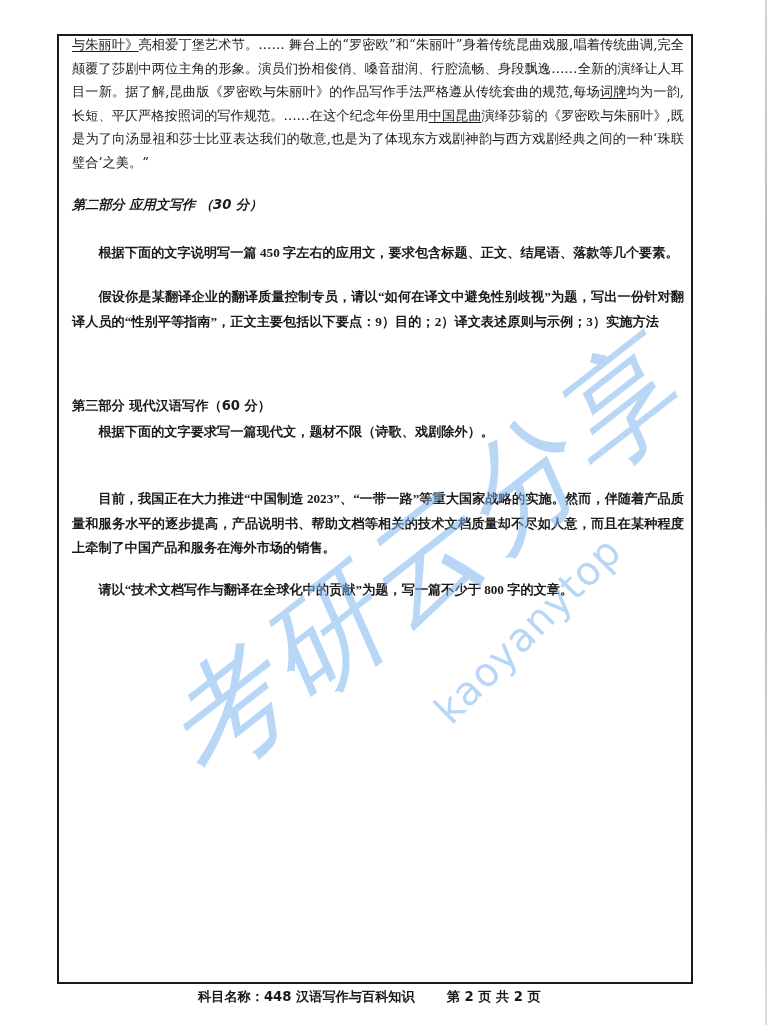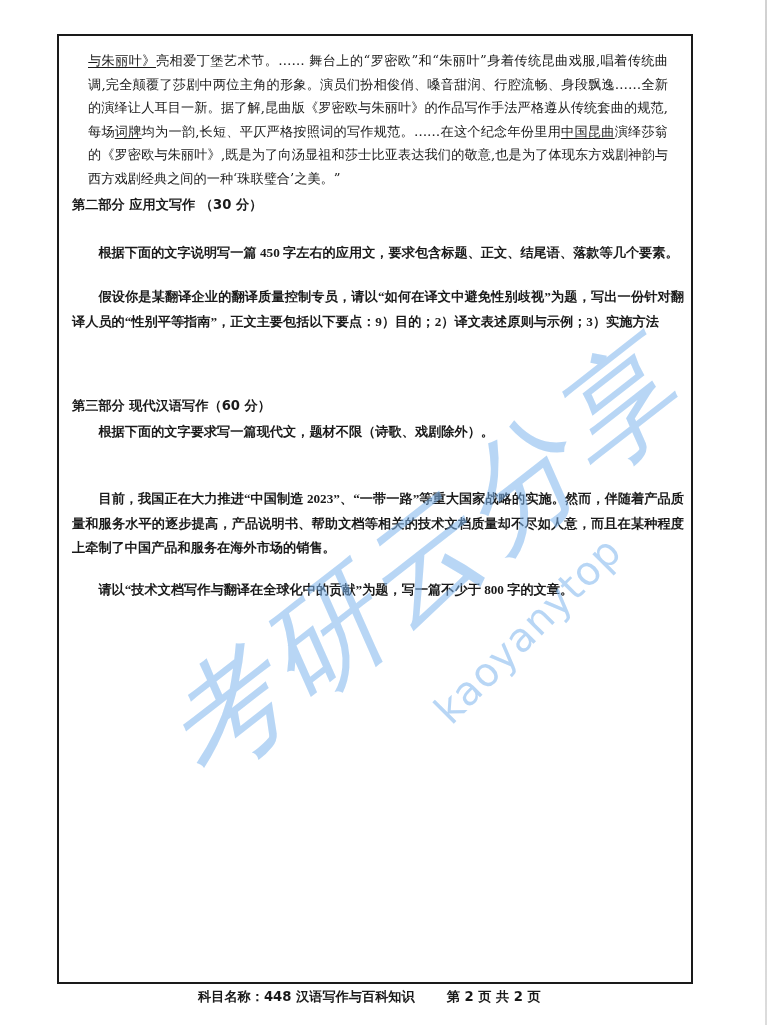--- a/index.html
+++ b/index.html
@@ -35,21 +35,21 @@
     }
     .content {
       position: absolute;
       left: 72px;
       top: 0;
       width: 612px;
       font-size: 13.2px;
       line-height: 23px;
     }
     .para {
-      margin: 16px;
+      margin: 0;
       text-align: justify;
     }
     .indent { text-indent: 2em; }
     .u { text-decoration: underline; text-underline-offset: 2px; }
     .heading {
       position: absolute;
       left: 72px;
       font-weight: bold;
       font-size: 13.2px;
       font-family: "DejaVu Sans", "Liberation Sans", sans-serif;
@@ -107,21 +107,21 @@
 </head>
 <body>
 
 <div class="scan-edge"></div>
 <div class="frame"></div>
 
 <div class="content" style="top:33px; line-height:23.5px;">
   <p class="para"><span class="u">与朱丽叶》</span><span>亮相爱丁堡艺术节。……      舞台上的“罗密欧”和“朱丽叶”身着传统昆曲戏服,唱着传统曲调,完全颠覆了莎剧中两位主角的形象。演员们扮相俊俏、嗓音甜润、行腔流畅、身段飘逸……全新的演绎让人耳目一新。据了解,昆曲版《罗密欧与朱丽叶》的作品写作手法严格遵从传统套曲的规范,每场</span><span class="u">词牌</span><span>均为一韵,长短、平仄严格按照词的写作规范。……在这个纪念年份里用</span><span class="u">中国昆曲</span><span>演绎莎翁的《罗密欧与朱丽叶》,既是为了向汤显祖和莎士比亚表达我们的敬意,也是为了体现东方戏剧神韵与西方戏剧经典之间的一种‘珠联璧合’之美。”</span></p>
 </div>
 
-<div class="heading" style="top:196px;">第二部分 应用文写作 （30 分）</div>
+<div class="heading" style="top:196px;font-style:italic;">第二部分 应用文写作 （30 分）</div>
 
 <div class="block indent" style="top:241px;">根据下面的文字说明写一篇 450 字左右的应用文，要求包含标题、正文、结尾语、落款等几个要素。</div>
 
 <div class="block indent" style="top:285px;">假设你是某翻译企业的翻译质量控制专员，请以“如何在译文中避免性别歧视”为题，写出一份针对翻译人员的“性别平等指南”，正文主要包括以下要点：9）目的；2）译文表述原则与示例；3）实施方法</div>
 
 <div class="heading" style="top:397px;">第三部分 现代汉语写作（60 分）</div>
 
 <div class="block indent" style="top:420px;">根据下面的文字要求写一篇现代文，题材不限（诗歌、戏剧除外）。</div>
 
 <div class="block indent" style="top:487px;">目前，我国正在大力推进“中国制造 2023”、“一带一路”等重大国家战略的实施。然而，伴随着产品质量和服务水平的逐步提高，产品说明书、帮助文档等相关的技术文档质量却不尽如人意，而且在某种程度上牵制了中国产品和服务在海外市场的销售。</div>

